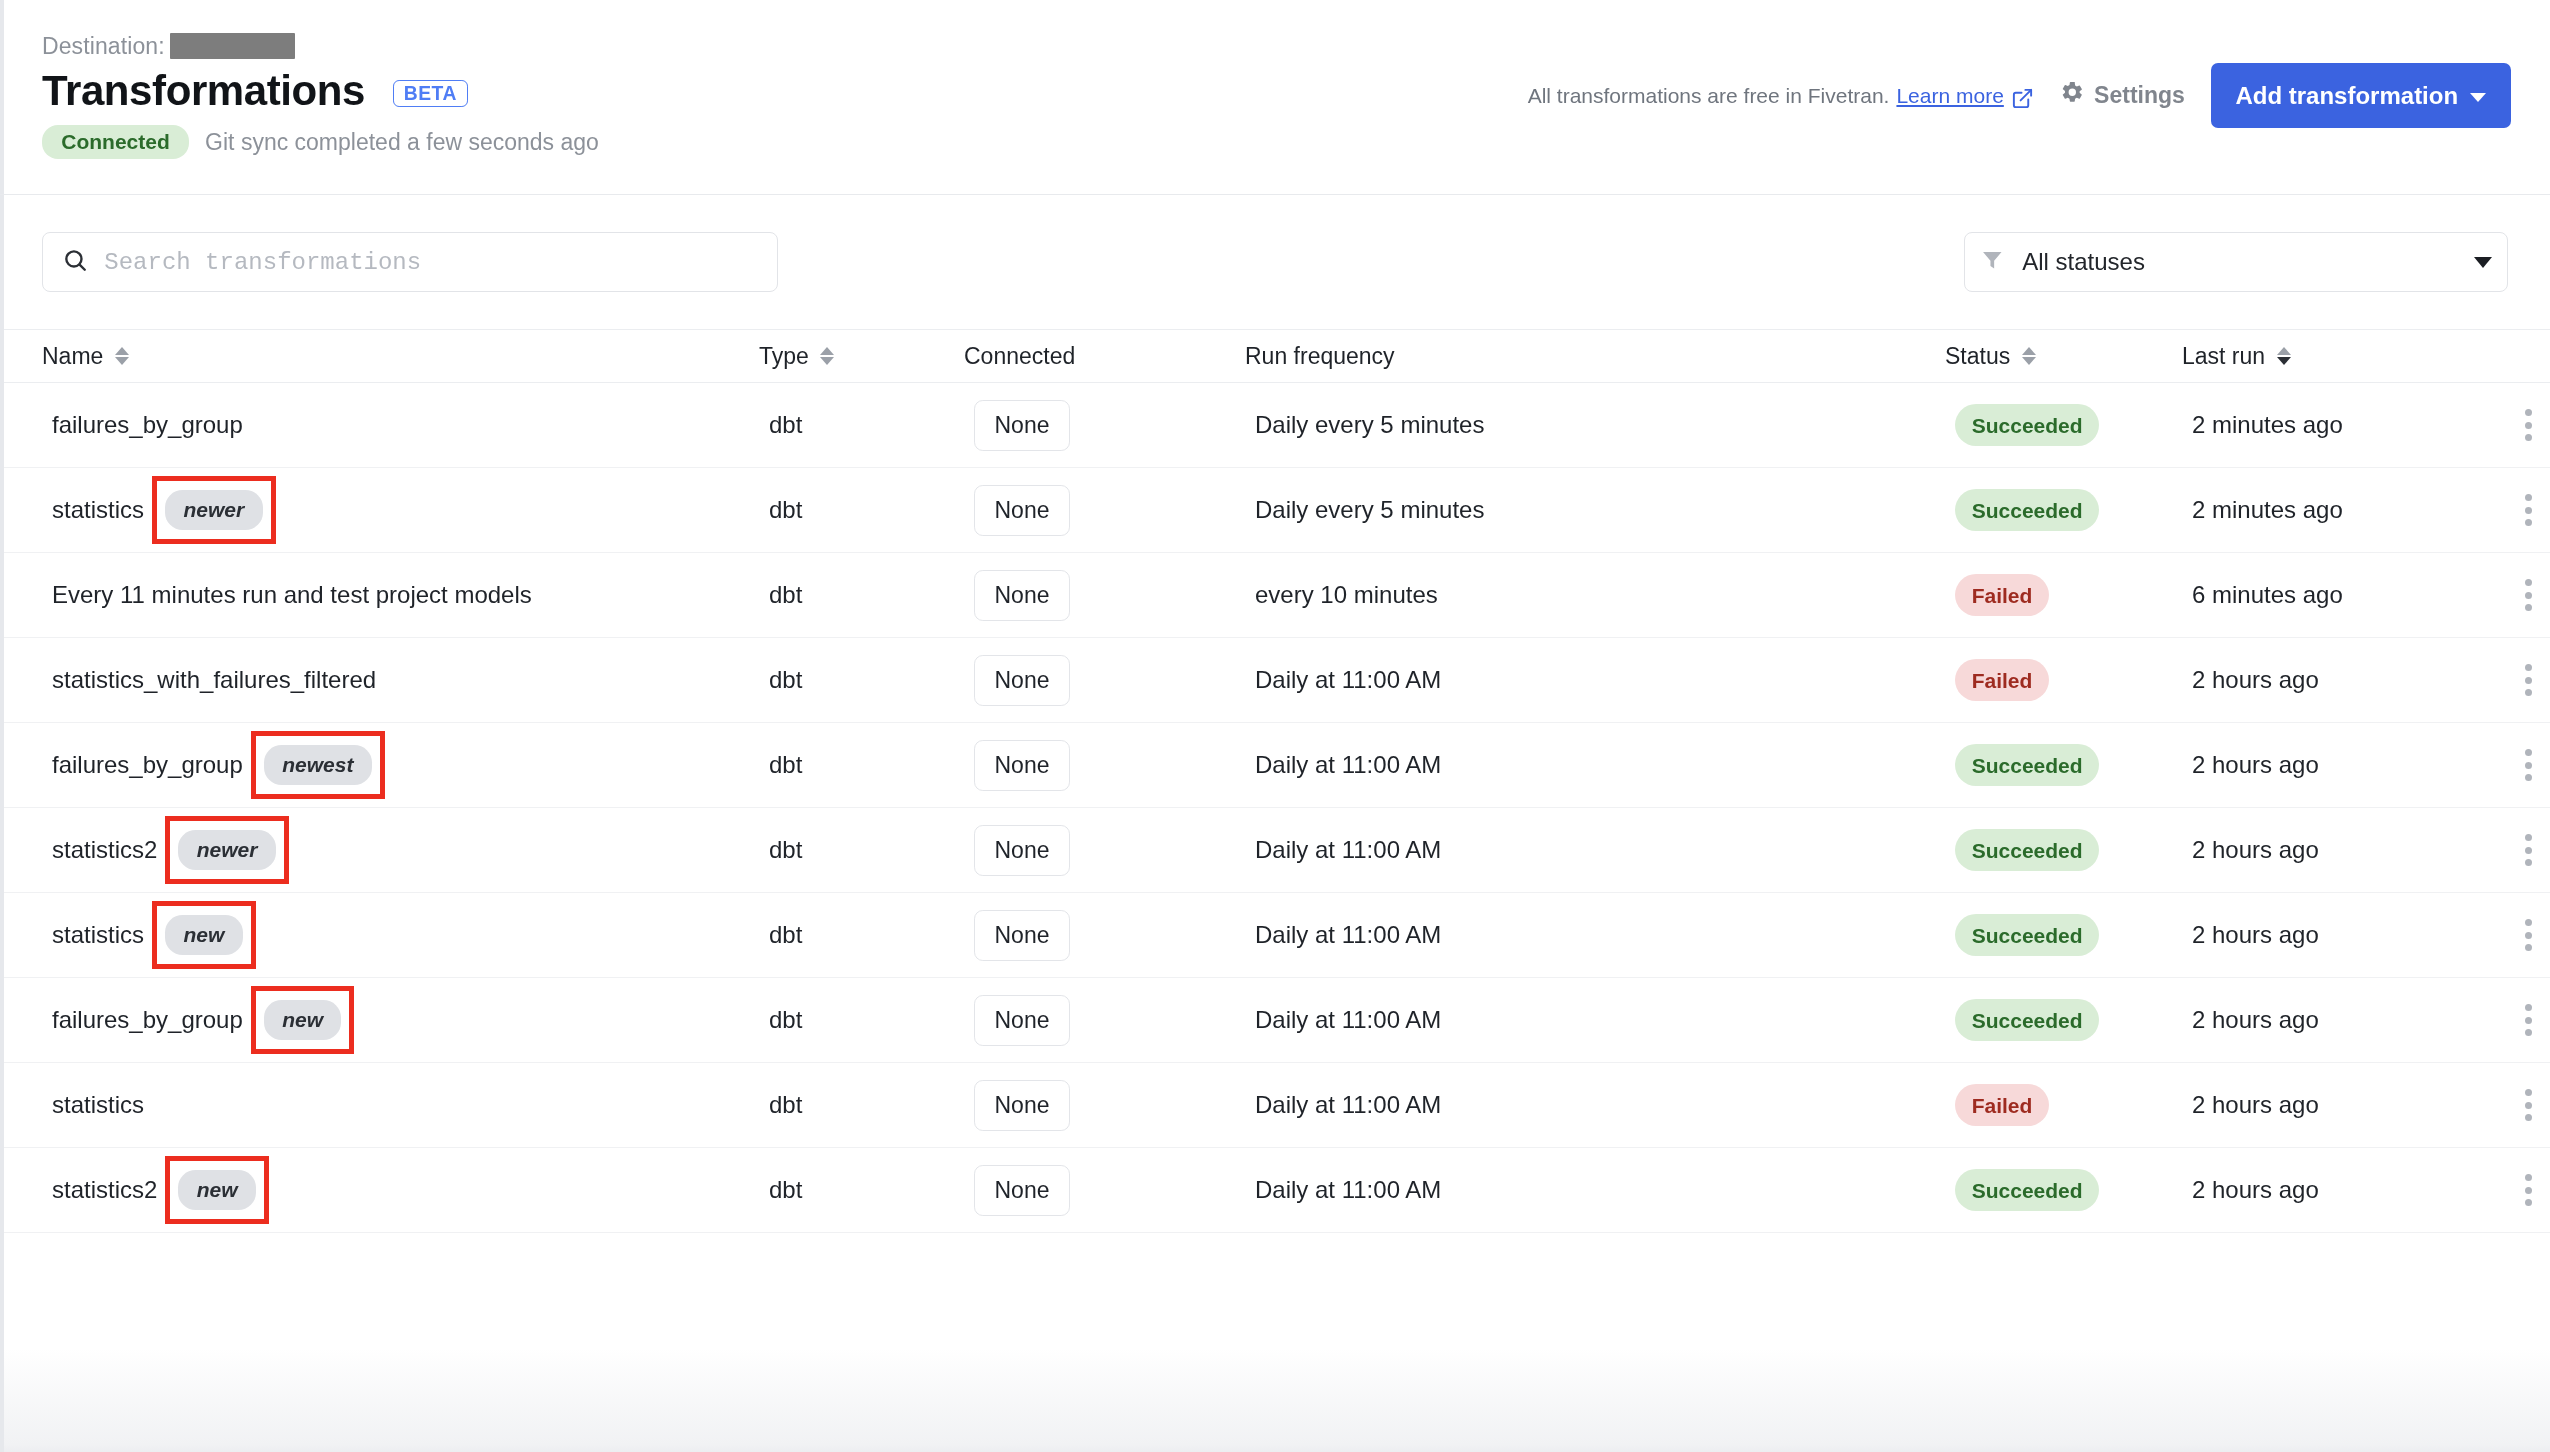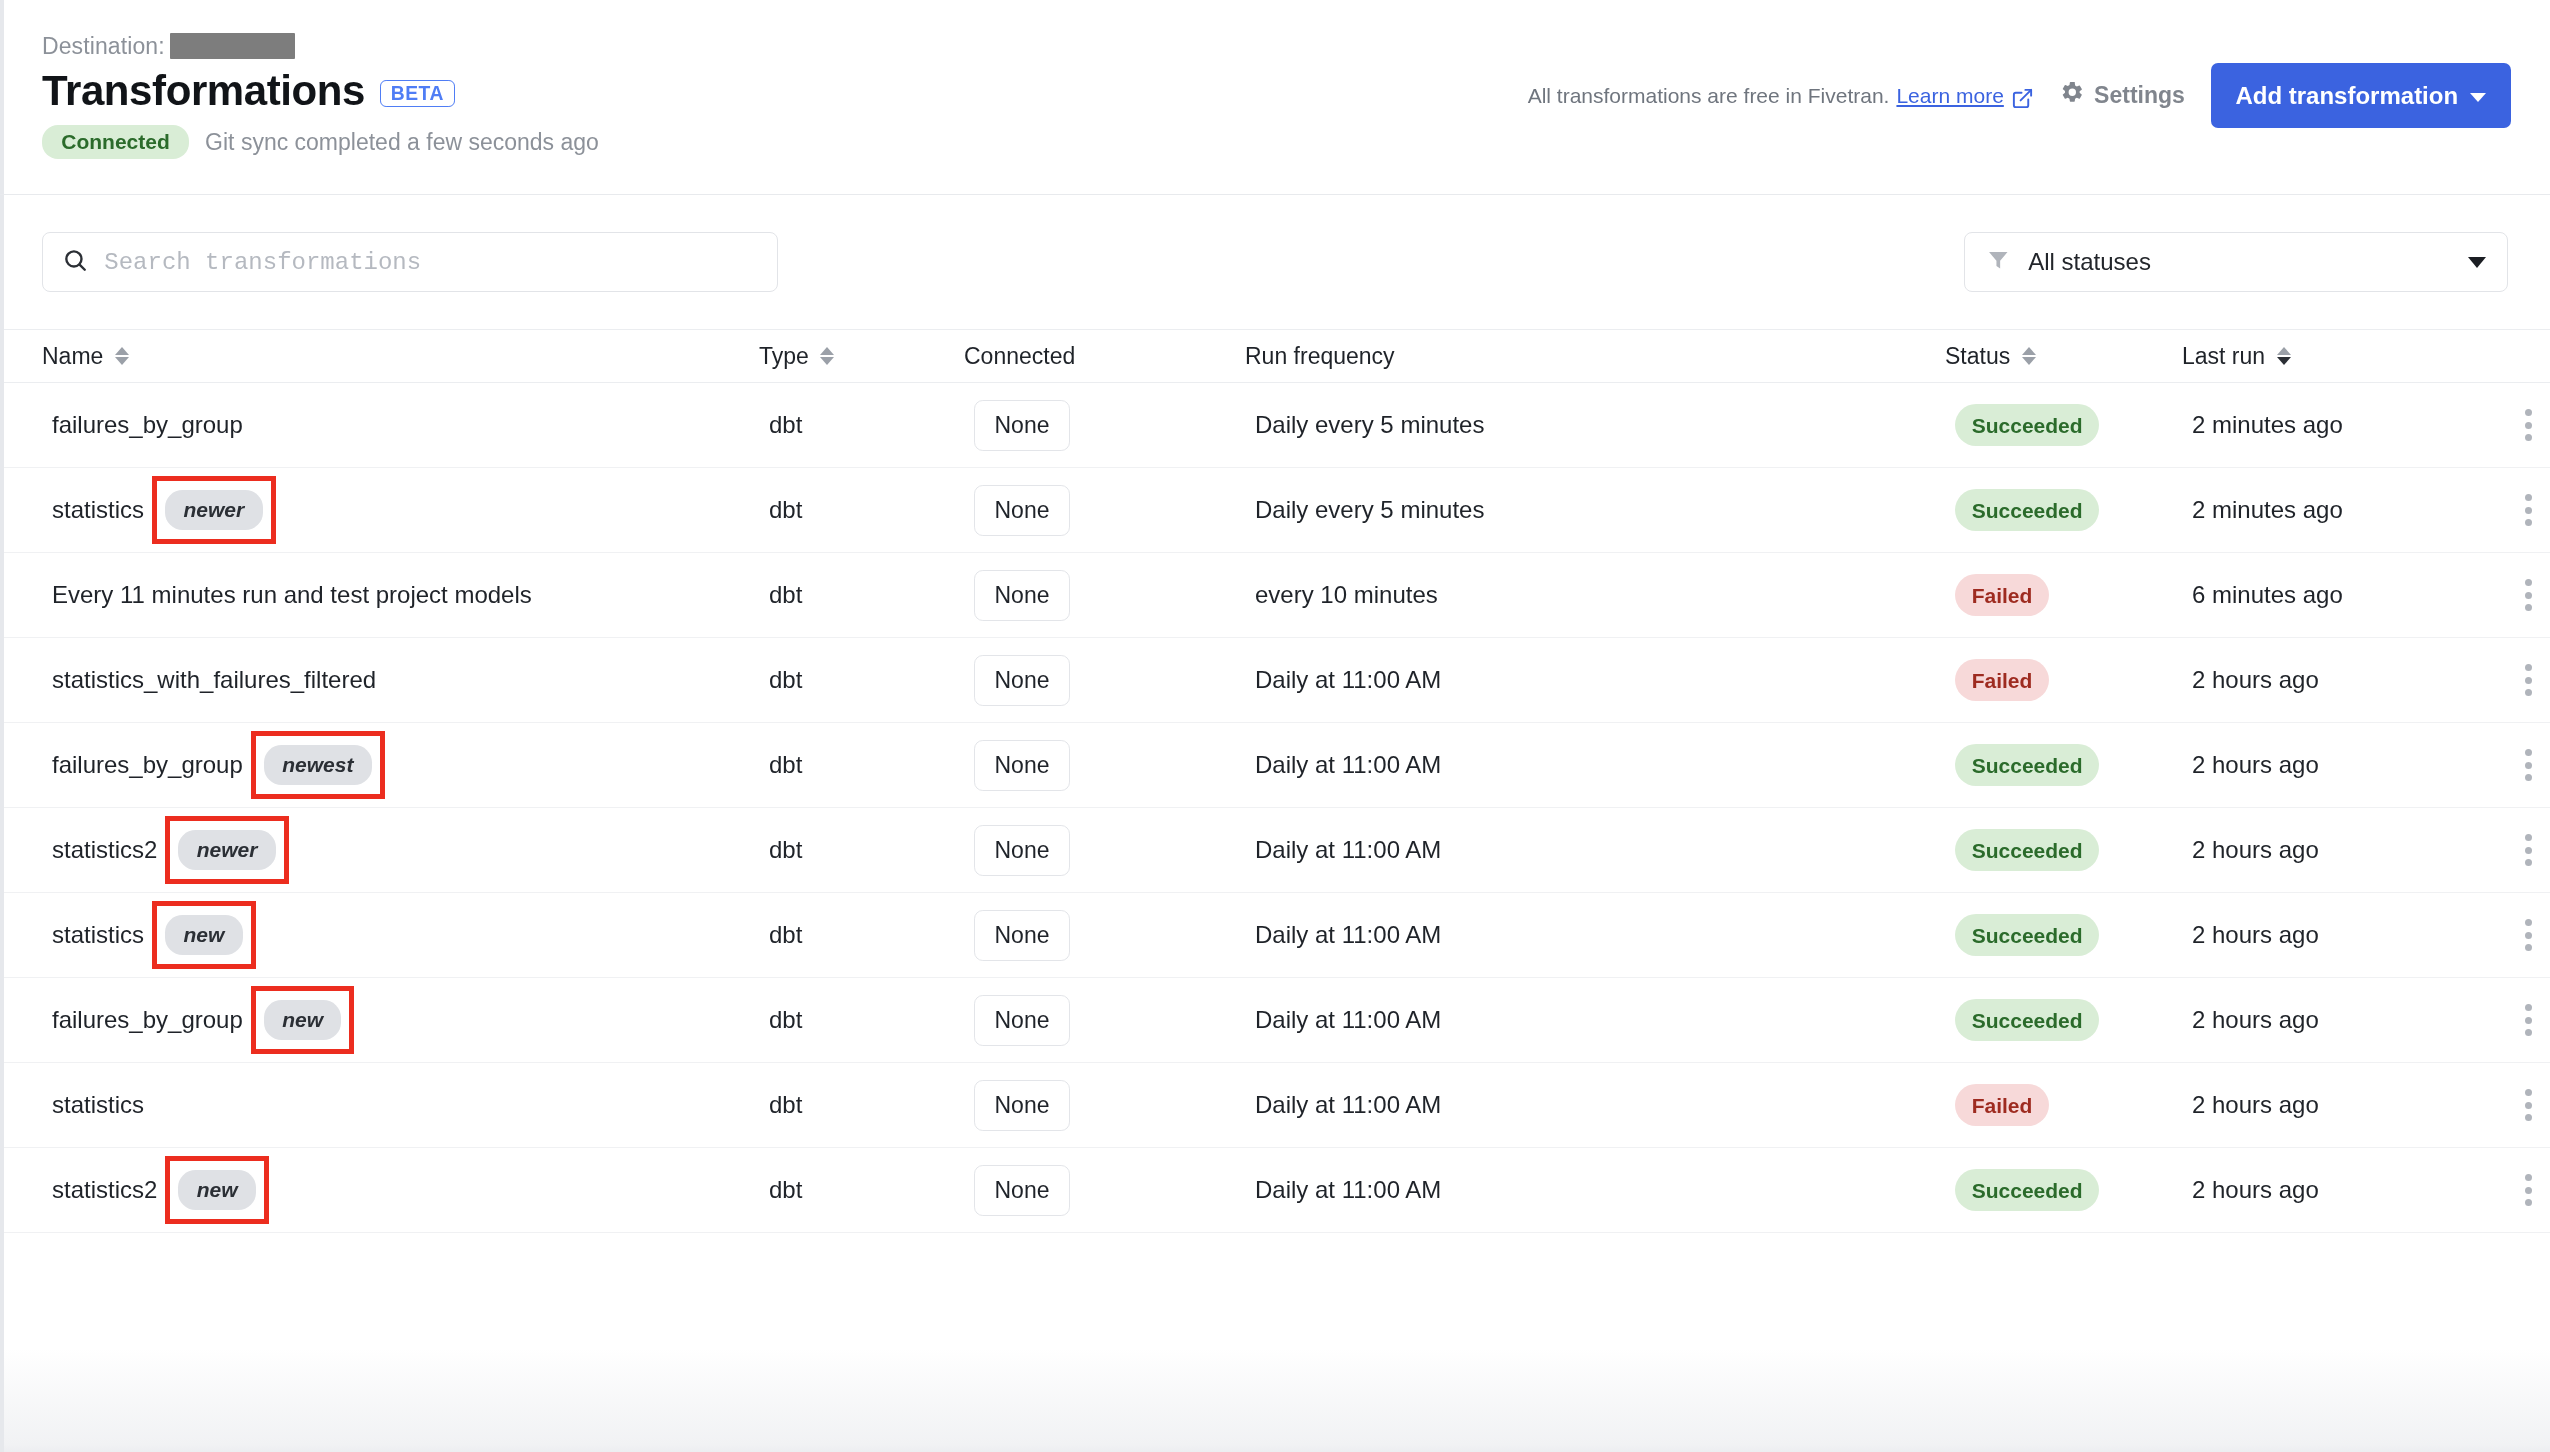--- a/index.html
+++ b/index.html
@@ -54,21 +54,21 @@
   .dest-redacted {
     width: 125px;
     height: 26px;
     background: #7d7d7d;
     border-radius: 0.9px;
   }
 
   .title-row {
     display: flex;
     align-items: center;
-    gap: 15px;
+    gap: 28px;
     margin-top: 7px;
   }
   .page-title {
     font-size: 42px;
     font-weight: bold;
     color: #111418;
     letter-spacing: -0.4px;
     line-height: 1.05;
   }
   .beta-badge {
@@ -197,21 +197,21 @@
   }
   .search-input::placeholder { color: #b5b9c0; }
 
   .status-filter {
     width: 544px;
     height: 60px;
     border: 1.8px solid #e2e4e8;
     border-radius: 8px;
     display: flex;
     align-items: center;
-    padding: 0 21px;
+    padding: 0 15px;
     gap: 17.6px;
     cursor: pointer;
     background: #fff;
   }
   .status-filter-label {
     font-size: 24px;
     color: #23262b;
     flex: 1;
   }
   .filter-caret {

